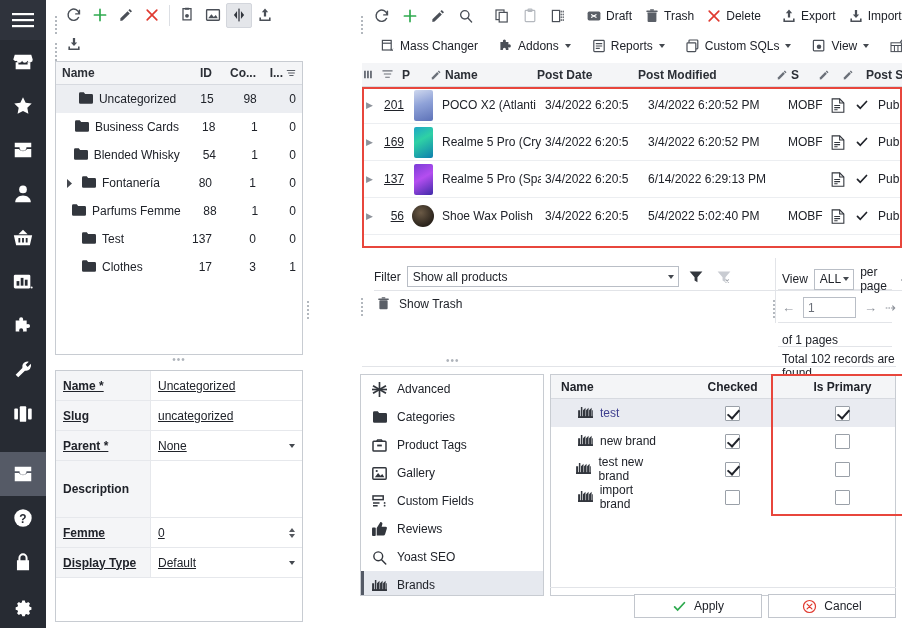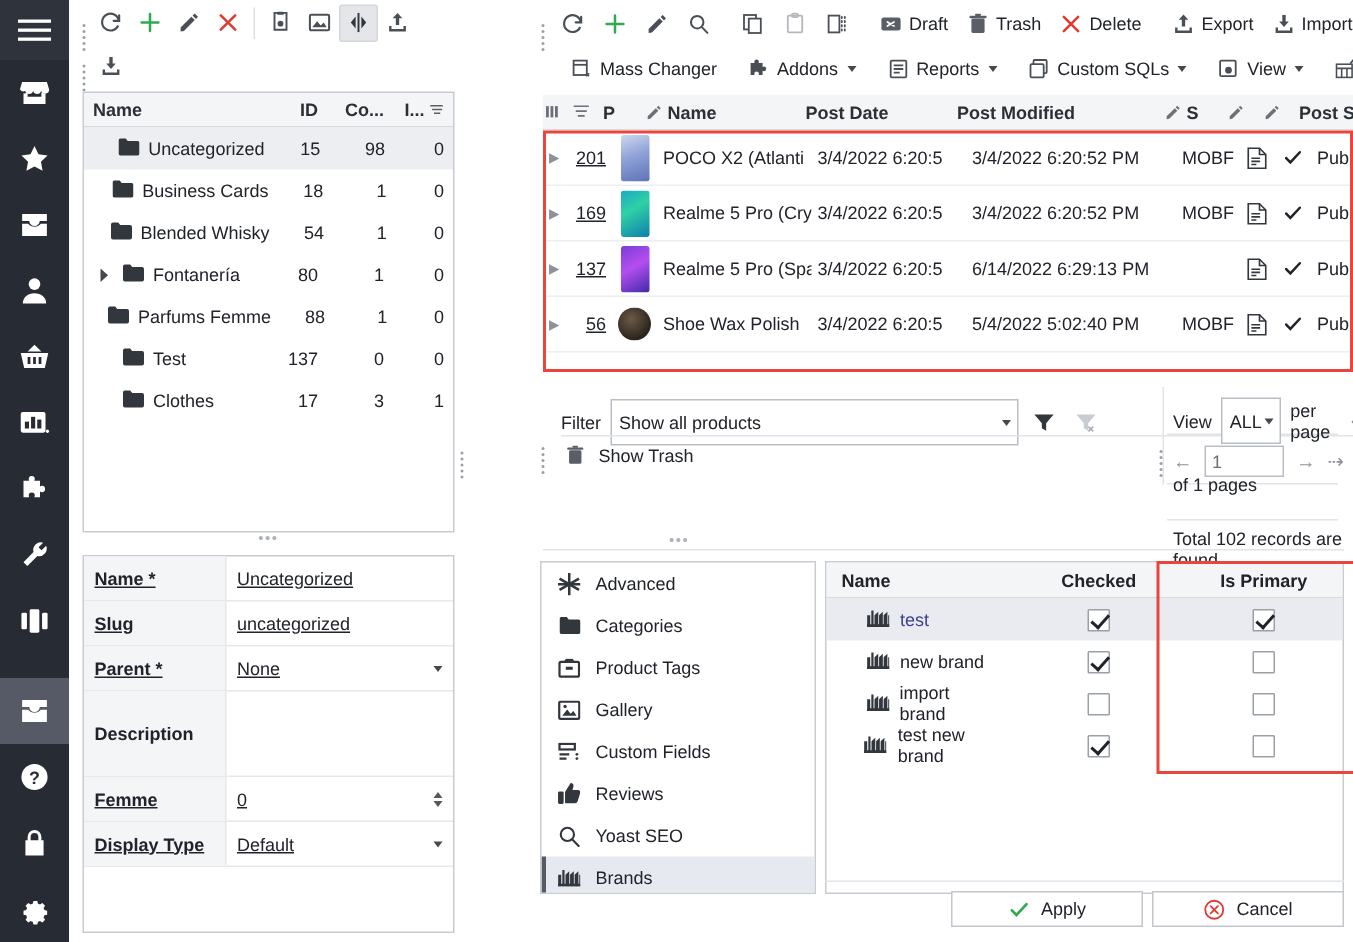--- a/index.html
+++ b/index.html
@@ -128,21 +128,21 @@
   .rc-price{ width:46px; flex:0 0 46px; }
   .cbox { width:15px;height:15px;border:1px solid #9aa0a8;background:#fff; display:inline-block;
           position:relative; border-radius:1px; }
   .cbox.on::after{ content:""; position:absolute; left:4px; top:0px; width:5px;height:10px;
           border:solid #20232a; border-width:0 2px 2px 0; transform:rotate(42deg); }
 
   
   .filter-area { position:absolute; left:312px; top:258px; right:0; height:108px; }
   .filter-row { display:flex; align-items:center; gap:6px; padding:8px 0 0 16px; }
   .lbl { font-size:12px; color:#20232a; }
-  .combo { height:31px; border:1px solid #b9bec6; background:#fff; display:flex; align-items:center;
+  .combo { height:21px; border:1px solid #b9bec6; background:#fff; display:flex; align-items:center;
            justify-content:space-between; padding:0 4px 0 5px; font-size:12px; }
   .sep-v { position:absolute; top:0; bottom:0; width:1px; background:#e2e4e8; }
   .hr-line { position:absolute; height:1px; background:#e2e4e8; }
   .pager-box { height:21px; width:53px; border:1px solid #b9bec6; background:#fff; font-size:12px;
                display:flex; align-items:center; padding:0 4px; color:#6b7079; }
   .arrow { color:#8d929a; font-size:13px; }
 
   
   .tabs-panel { position:absolute; left:314px; top:374px; width:184px; height:222px;
                 border:1px solid #c8ccd2; background:#fff; overflow:hidden; }
@@ -838,21 +838,21 @@
 
       <div class="grip" style="position:absolute; left:412px; top:38px; height:26px;">
           <i></i>
         </div>
       <div style="position:absolute; left:424px; top:39px; display:flex; align-items:center; gap:8px;">
         <span class="arrow">←</span>
         <div class="pager-box">1</div>
         <span class="arrow">→</span>
         <span class="arrow">⇢</span>
       </div>
-      <div style="position:absolute; left:424px; top:58px;" class="lbl">of 1 pages</div>
+      <div style="position:absolute; left:424px; top:75px;" class="lbl">of 1 pages</div>
       <div style="position:absolute; left:424px; top:94px;" class="lbl">Total 102 records are found</div>
     </div>
 
     <div class="dots-h" style="position:absolute; left:400px; top:355px;">•••</div>
     <div class="hr-line" style="left:316px; right:6px; top:366px;"></div>
 
     <div class="tabs-panel">
       <div id="tab-list">
           <div class="tab-item">
             <span style="width:17px;display:flex;justify-content:center;">
@@ -973,40 +973,40 @@
               <span class="cbox"></span>
             </div>
           </div>
           <div class="br-row">
             <div class="br-name">
               <span class="tree"></span>
               <span><svg width="15" height="12" viewBox="0 0 16 13" fill="#32363d">
                   <path d="M0 4.5h2.2V13H0zM3 1h1.6v12H3zM5.3 4.5L8 2v11H5.3zM8.6 4.5L11.3 2v11H8.6zM11.9 4.5L14.6 2v11h-2.7zM15.2 4.5H16V13h-.8z"></path>
                   <rect x="0" y="11" width="16" height="2"></rect>
                 </svg></span>
-              <span class="">import brand</span>
+              <span class="">test new brand</span>
             </div>
             <div class="br-chk">
-              <span class="cbox"></span>
+              <span class="cbox on"></span>
             </div>
             <div class="br-pri">
               <span class="cbox"></span>
             </div>
           </div>
           <div class="br-row">
             <div class="br-name">
               <span class="tree"></span>
               <span><svg width="15" height="12" viewBox="0 0 16 13" fill="#32363d">
                   <path d="M0 4.5h2.2V13H0zM3 1h1.6v12H3zM5.3 4.5L8 2v11H5.3zM8.6 4.5L11.3 2v11H8.6zM11.9 4.5L14.6 2v11h-2.7zM15.2 4.5H16V13h-.8z"></path>
                   <rect x="0" y="11" width="16" height="2"></rect>
                 </svg></span>
-              <span class="">test new brand</span>
+              <span class="">import brand</span>
             </div>
             <div class="br-chk">
-              <span class="cbox on"></span>
+              <span class="cbox"></span>
             </div>
             <div class="br-pri">
               <span class="cbox"></span>
             </div>
           </div>
         </div>
     </div>
 
     <div class="hilite" style="left:725px; top:374px; width:167px; height:142px;"></div>
 

